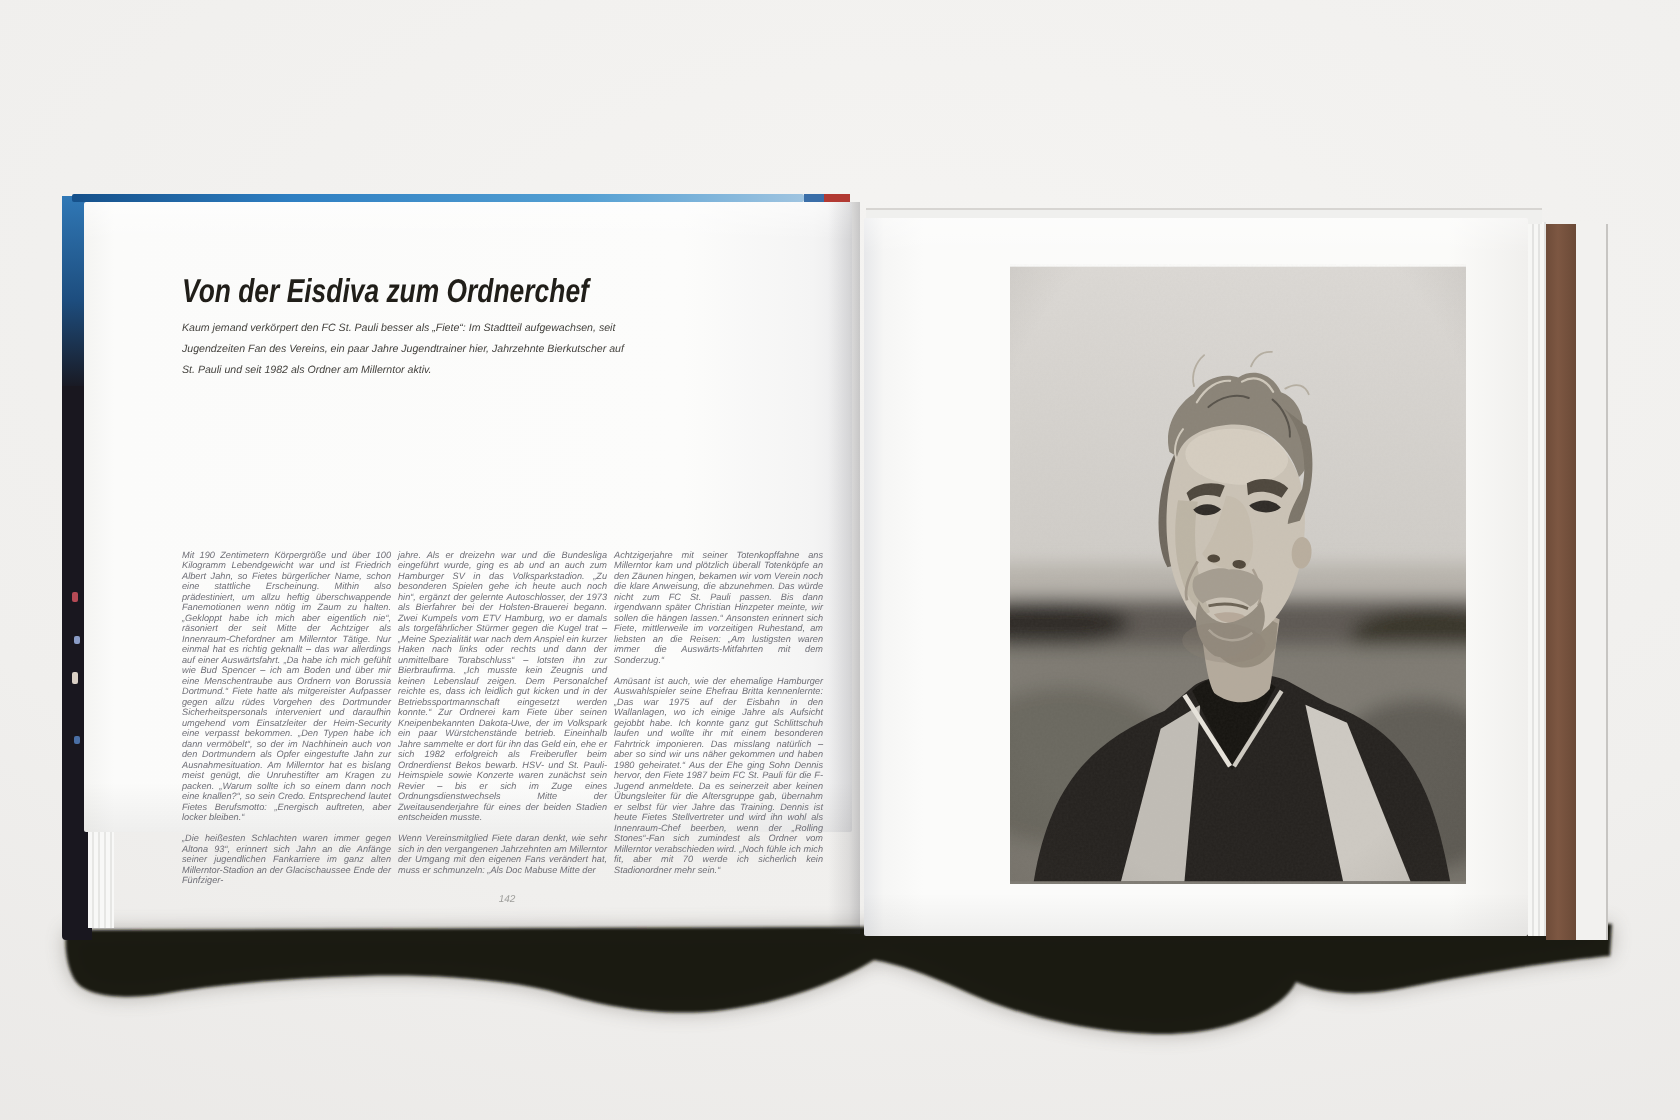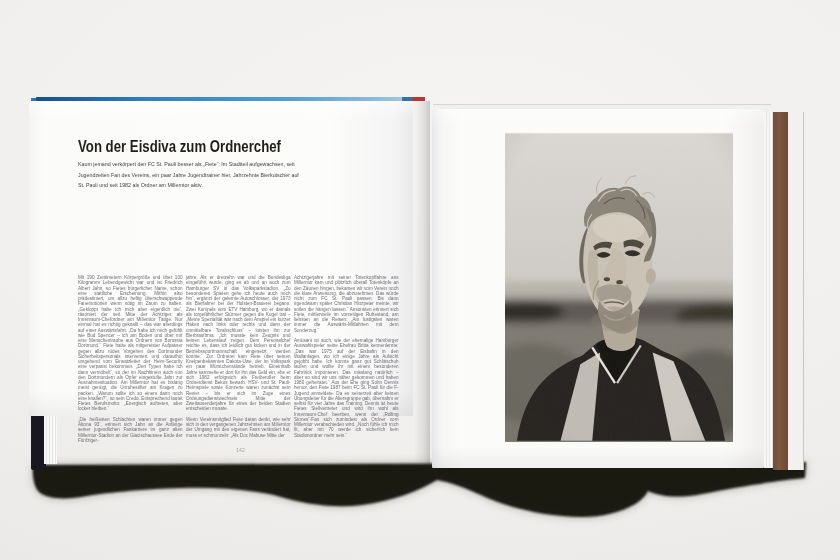--- a/index.html
+++ b/index.html
@@ -16,24 +16,24 @@
   .cover-edge-left .blue-art{position:absolute;left:0;top:0;width:100%;height:95px;
     background:linear-gradient(180deg,#3078b6 0%,#1d4d7e 55%,#191a24 100%);}
   .speck{position:absolute;width:3px;border-radius:1px;}
   .page-stack-left{left:44px;top:102px;width:13px;height:362px;
     background:repeating-linear-gradient(90deg,#f8f8f7 0 2px,#e6e6e4 2px 3px);}
   .cover-top-line{left:36px;top:97px;width:366px;height:4px;border-radius:1px;
     background:linear-gradient(90deg,#15508a,#2e7fc2 30%,#54a0d3 70%,#9fc4e0 100%);}
   .gutter-blue{left:402px;top:97px;width:10px;height:4px;background:#3a6ea8;}
   .gutter-red{left:412px;top:97px;width:13px;height:4px;background:#b23a33;}
   
-  .page-left{left:29px;top:101px;width:384px;height:315px;border-radius:1px;
+  .page-left{left:42px;top:101px;width:384px;height:315px;border-radius:1px;
     background:
       linear-gradient(180deg,rgba(255,255,255,.55),rgba(0,0,0,0) 6%,rgba(0,0,0,0) 92%,rgba(0,0,0,.05)),
-      linear-gradient(90deg,#f4f4f2 0,#fbfbfa 4%,#fcfcfb 78%,#f4f4f4 95%,#e9e9ea 100%);}
+      linear-gradient(90deg,#f4f4f2 0,#fbfbfa 4%,#fcfcfb 78%,#f4f4f4 95%,#e9e9ea 100%); font-style: italic;}
   .gutter-shade-left{left:414px;top:101px;width:16px;height:366px;
     background:linear-gradient(90deg,rgba(40,40,48,0),rgba(40,40,48,.10) 65%,rgba(40,40,48,.22) 100%);}
   .page-right-stacktop{left:433px;top:104px;width:338px;height:7px;background:#f0f0ee;border-top:1px solid #d7d5d2;}
   .page-right{left:432px;top:109px;width:332px;height:359px;border-radius:1px;
     background:
       linear-gradient(180deg,rgba(255,255,255,.4),rgba(0,0,0,0) 5%,rgba(0,0,0,0) 94%,rgba(0,0,0,.05)),
       linear-gradient(90deg,#e7e8ea 0,#f6f6f5 3%,#fbfbfa 9%,#fbfbf9 88%,#f0efed 100%);}
   .fore-edge-right{left:764px;top:111px;width:9px;height:357px;
     background:repeating-linear-gradient(90deg,#f7f7f5 0 2px,#e3e3e1 2px 3px);}
   .board-brown{left:773px;top:112px;width:15px;height:358px;

